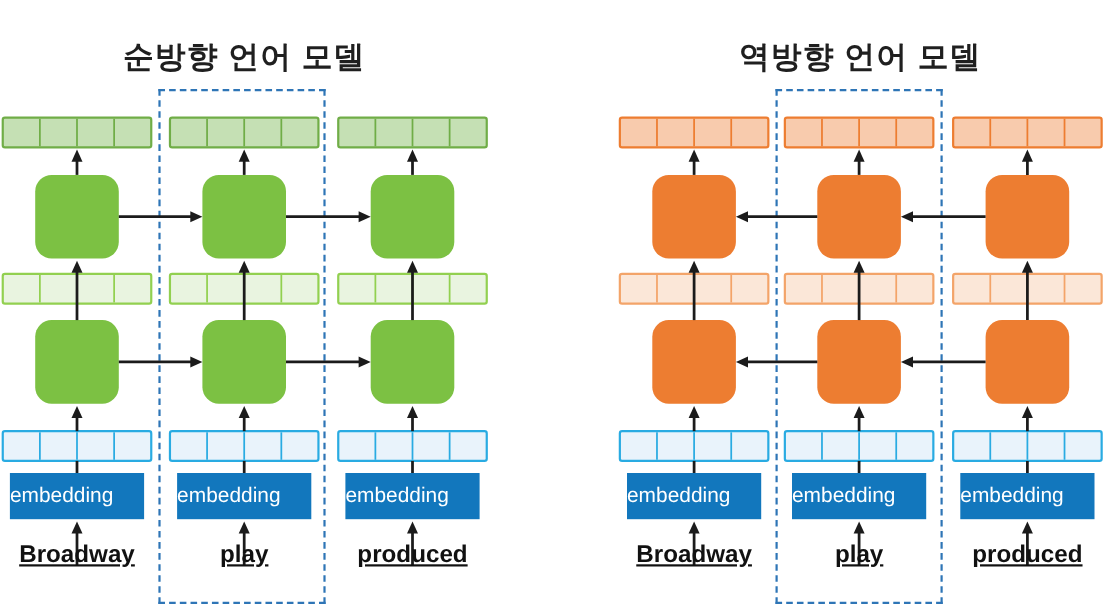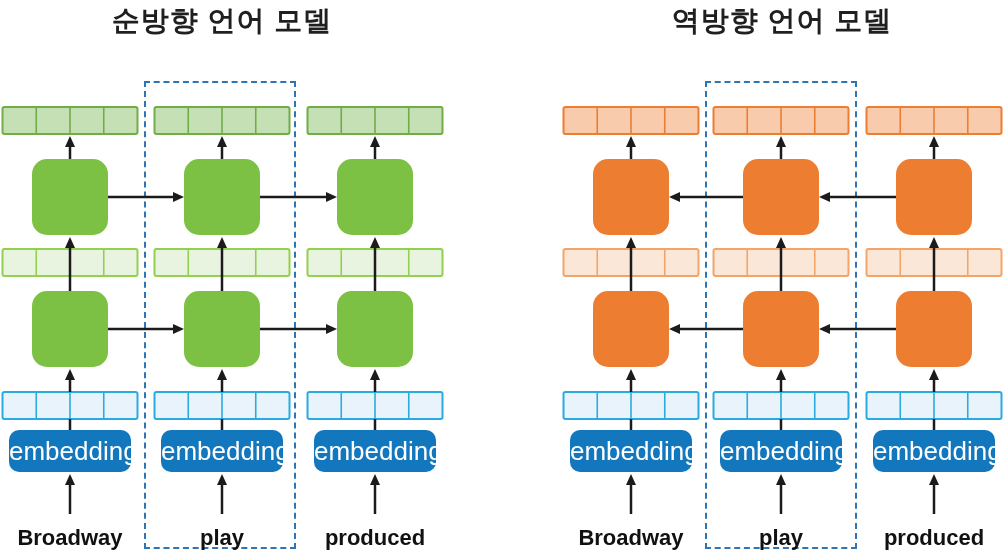--- a/index.html
+++ b/index.html
@@ -6,32 +6,32 @@
   body{font-family:"Liberation Sans", sans-serif;}
   #canvas{position:relative;width:1006px;height:559px;background:#ffffff;overflow:hidden;}
   #diagram-svg{position:absolute;left:0;top:0;z-index:2;}
   .dashed-box{
     position:absolute;z-index:1;box-sizing:border-box;
     border:2px dashed var(--dash-color,#2e75b6);
     width:152px;height:468px;top:81px;background:transparent;
   }
   .title{
     position:absolute;z-index:3;transform:translateX(-50%);
-    white-space:nowrap;color:var(--title-color,#1f1f1f);text-align:left;
+    white-space:nowrap;color:var(--title-color,#1f1f1f);text-align:left;margin-top:31px;
   }
   .title.ko{font-size:28px;font-weight:600;letter-spacing:1px;}
   .title.en{font-size:26px;font-weight:400;}
   .embed{
     position:absolute;z-index:3;width:122px;height:42px;top:430px;
     background:var(--embed-fill,#1277bd);color:var(--embed-text,#ffffff);
-    border-radius:10px;font-size:26px;line-height:42px;text-align:right;
+    border-radius:0;font-size:19px;line-height:42px;text-align:left;
   }
   .word{
-    position:absolute;z-index:3;top:525px;transform:translateX(-50%);
-    font-size:22px;font-weight:bold;color:var(--word-color,#111111);white-space:nowrap;
+    position:absolute;z-index:3;top:491px;transform:translateX(-50%);
+    font-size:22px;font-weight:bold;color:var(--word-color,#111111);white-space:nowrap;text-decoration:underline;
   }
 </style>
 </head>
 <body>
 
 <div id="canvas">
 
   <div class="dashed-box" style="left:144px;"></div>
   <div class="dashed-box" style="left:705px;"></div>
 

